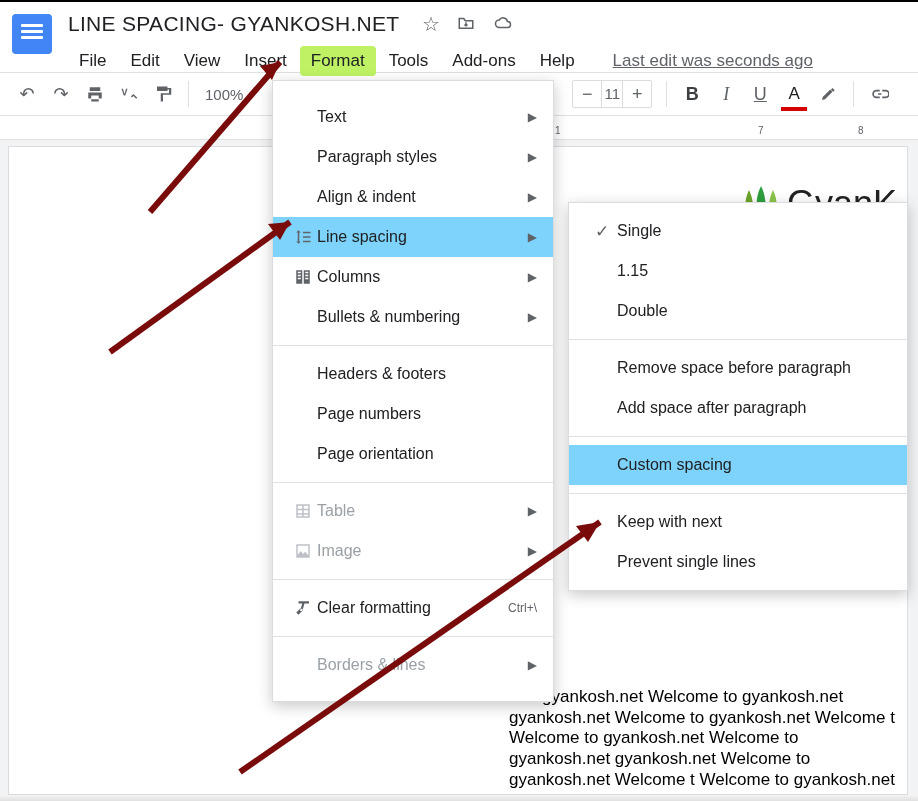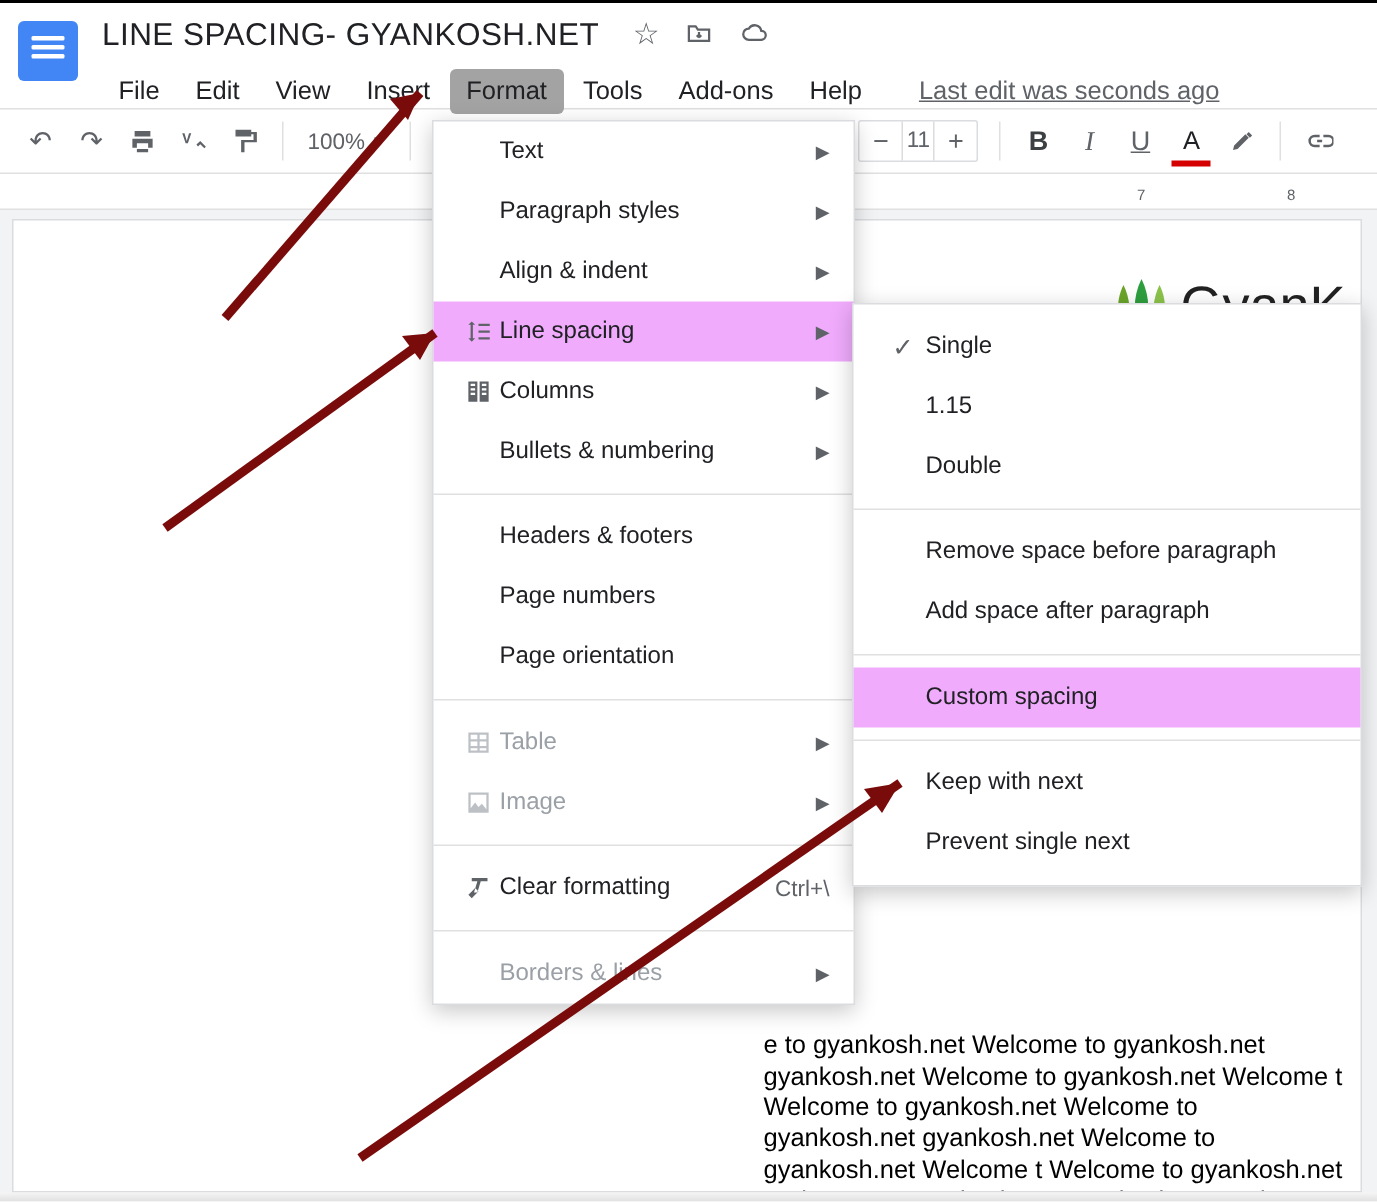--- a/index.html
+++ b/index.html
@@ -53,21 +53,21 @@
     color:#202124;
     margin-top: 6px;
     padding-left:2px;
     align-items:center;
   }
   .menubar .menu-item {
     padding: 5px 11px;
     border-radius: 4px;
     cursor:pointer;
   }
-  .menubar .menu-item.active { background:#a3a3a3; }
+  .menubar .menu-item.active { background:#bef264; }
   .last-edit {
     color:#5f6368;
     text-decoration: underline;
     font-size:17px;
     margin-left: 12px;
     padding:5px 13px;
   }
   
   .toolbar {
     height: 44px;
@@ -137,44 +137,44 @@
     position:absolute;
     left:500px; right:10px;
     top: 540px;
     font-size:17px; line-height:1.22;
     color:#000;
   }
 
   
   .format-menu {
     position:absolute;
-    left: 288px;
+    left: 272px;
     top: 78px;
     width: 282px;
     background:#fff;
     border:1px solid #dadce0;
     box-shadow: 0 4px 14px rgba(0,0,0,0.22);
-    padding: 0 0;
+    padding: 16px 0;
     z-index: 20;
     font-size:16px;
   }
   .menu-row {
     display:flex; align-items:center;
     height: 40px;
     padding: 0 16px 0 16px;
     cursor:pointer;
     color:#202124;
   }
-  .menu-row.hover { background:#f0abfc;}
+  .menu-row.hover { background:#7dd3fc;}
   .menu-row.disabled { color:#9aa0a6; cursor:default;}
   .menu-row .mi-icon { width:28px; display:inline-flex; justify-content:center; color:#5f6368; font-size:17px;}
   .menu-row.disabled .mi-icon { color:#bdc1c6;}
   .menu-row .mi-label { flex:1; }
   .menu-row .mi-arrow { color:#5f6368; font-size:12px;}
-  .menu-row .mi-short { color:#5f6368; font-size:15px;}
+  .menu-row .mi-short { color:#5f6368; font-size:12px;}
   .menu-div { height:1px; background:#e0e0e0; margin:8px 0;}
   .format-menu .menu-row.noicon .mi-icon { visibility:hidden;}
 
   .submenu {
     position:absolute;
     left: 568px;
     top: 200px;
     width: 340px;
     background:#fff;
     border:1px solid #dadce0;
@@ -420,21 +420,21 @@
     <span class="mi-icon"></span>
       <span class="mi-label">Custom spacing</span>
   </div>
   <div class="menu-div"></div>
   <div class="menu-row noicon">
     <span class="mi-icon"></span>
       <span class="mi-label">Keep with next</span>
   </div>
   <div class="menu-row noicon">
     <span class="mi-icon"></span>
-      <span class="mi-label">Prevent single next</span>
+      <span class="mi-label">Prevent single lines</span>
   </div>
 </div>
 
 <svg class="arrow" style="left:140px; top:40px;" width="170" height="180">
   <line x1="10" y1="170" x2="140" y2="20"></line>
   <polygon points="140,20 120,24 132,38"></polygon>
 </svg>
 <svg class="arrow" style="left:100px; top:200px;" width="210" height="160">
   <line x1="10" y1="150" x2="190" y2="20"></line>
   <polygon points="190,20 168,22 180,38"></polygon>

